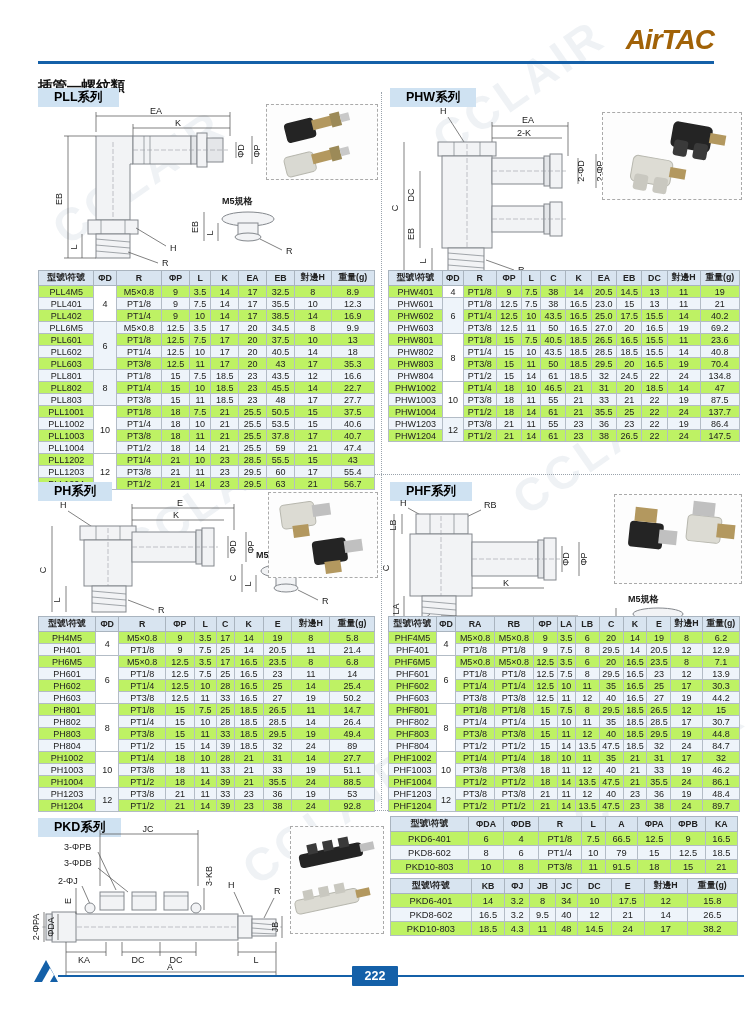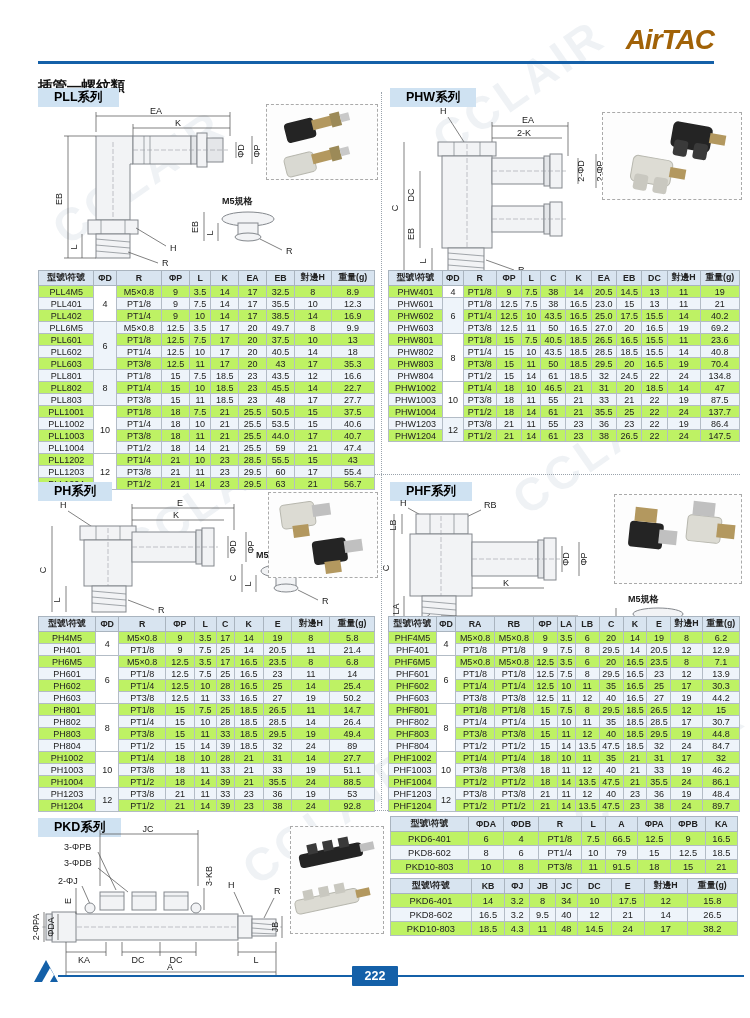--- a/index.html
+++ b/index.html
@@ -184,21 +184,21 @@
           <td>16.9</td>
         </tr>
         <tr>
           <td>PLL6M5</td>
           <td rowspan="4" class="group">6</td>
           <td>M5×0.8</td>
           <td>12.5</td>
           <td>3.5</td>
           <td>17</td>
           <td>20</td>
-          <td>49.7</td>
+          <td>34.5</td>
           <td>8</td>
           <td>9.9</td>
         </tr>
         <tr>
           <td>PLL601</td>
           <td>PT1/8</td>
           <td>12.5</td>
           <td>7.5</td>
           <td>17</td>
           <td>20</td>
@@ -285,21 +285,21 @@
           <td>15</td>
           <td>40.6</td>
         </tr>
         <tr>
           <td>PLL1003</td>
           <td>PT3/8</td>
           <td>18</td>
           <td>11</td>
           <td>21</td>
           <td>25.5</td>
-          <td>44.0</td>
+          <td>37.8</td>
           <td>17</td>
           <td>40.7</td>
         </tr>
         <tr>
           <td>PLL1004</td>
           <td>PT1/2</td>
           <td>18</td>
           <td>14</td>
           <td>21</td>
           <td>25.5</td>

